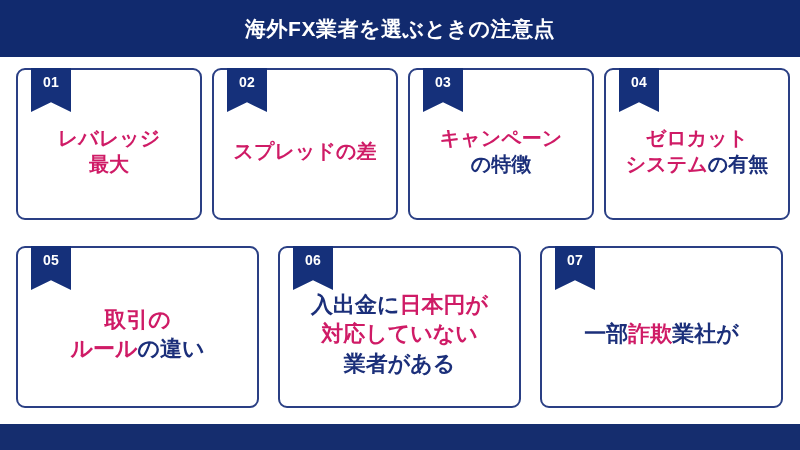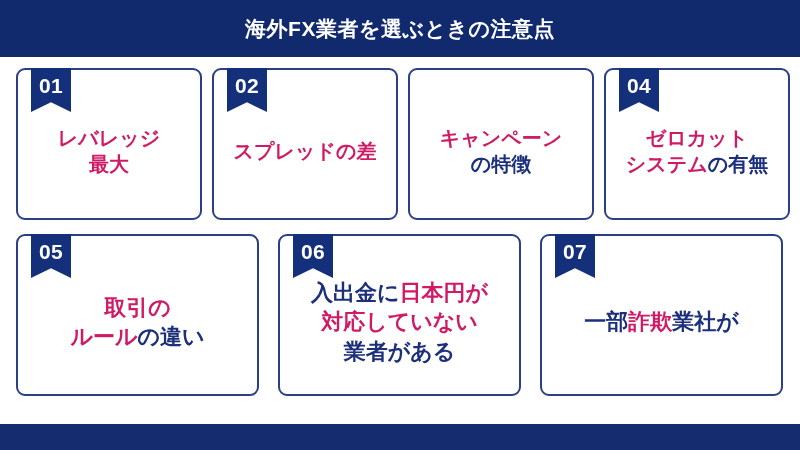--- a/index.html
+++ b/index.html
@@ -45,21 +45,21 @@
     height: 26px;
     background: #152d6e;
   }
 
   
   .row {
     position: absolute;
     display: flex;
   }
   .row-1 { left: 16px; top: 68px; }
-  .row-2 { left: 16px; top: 234px; justify-content: flex-end; }
+  .row-2 { left: 16px; top: 246px; justify-content: flex-end; }
 
   .card {
     position: relative;
     box-sizing: border-box;
     background: #ffffff;
     border: 2px solid #2a3f84;
     border-radius: 9px;
     display: flex;
     align-items: center;
     justify-content: center;
@@ -89,21 +89,21 @@
     background: #15307a;
     clip-path: polygon(0 0, 100% 0, 100% 100%, 50% 78%, 0 100%);
     display: flex;
     align-items: flex-start;
     justify-content: center;
     padding-top: 7px;
     box-sizing: border-box;
   }
   .ribbon-num {
     color: #ffffff;
-    font-size: 21px;
+    font-size: 14px;
     font-weight: bold;
     line-height: 1;
     letter-spacing: 0.3px;
   }
 
   
   .card-text {
     text-align: center;
     line-height: 1.32;
     font-weight: bold;
@@ -137,20 +137,23 @@
     </div>
     <div class="card">
       <div class="ribbon">
         <span class="ribbon-num">02</span>
       </div>
       <div class="card-text">
         <span class="card-line"><span class="t-pink">スプレッドの差</span></span>
       </div>
     </div>
     <div class="card">
+      <div class="ribbon">
+        <span class="ribbon-num">03</span>
+      </div>
       <div class="card-text">
         <span class="card-line"><span class="t-pink">キャンペーン</span></span>
         <span class="card-line"><span class="t-navy">の特徴</span></span>
       </div>
     </div>
     <div class="card">
       <div class="ribbon">
         <span class="ribbon-num">04</span>
       </div>
       <div class="card-text">

